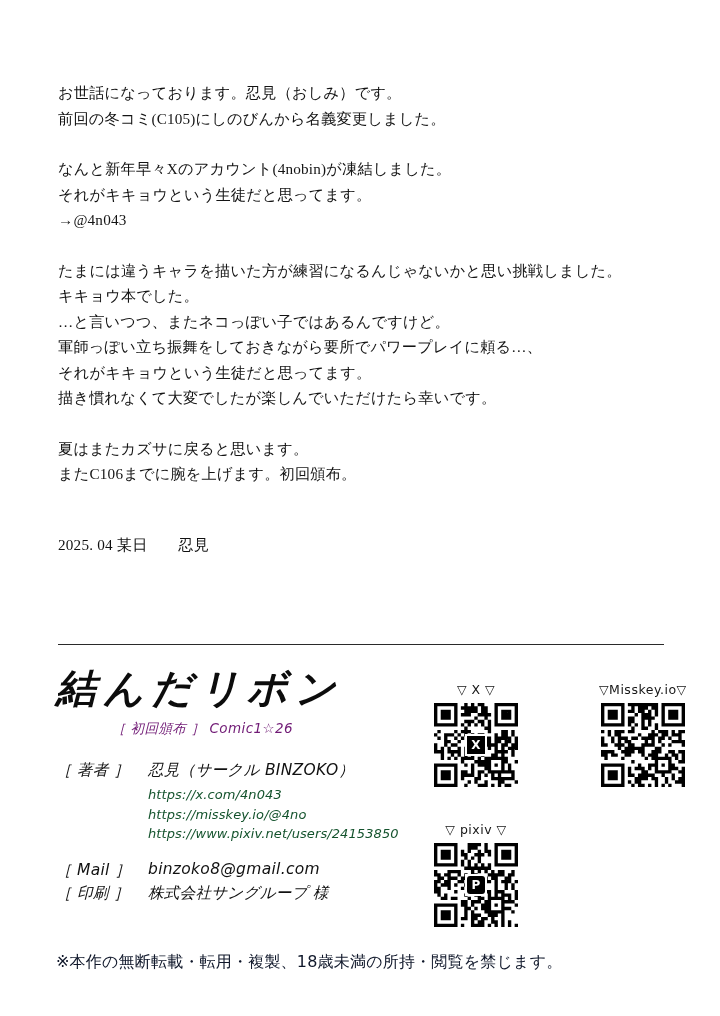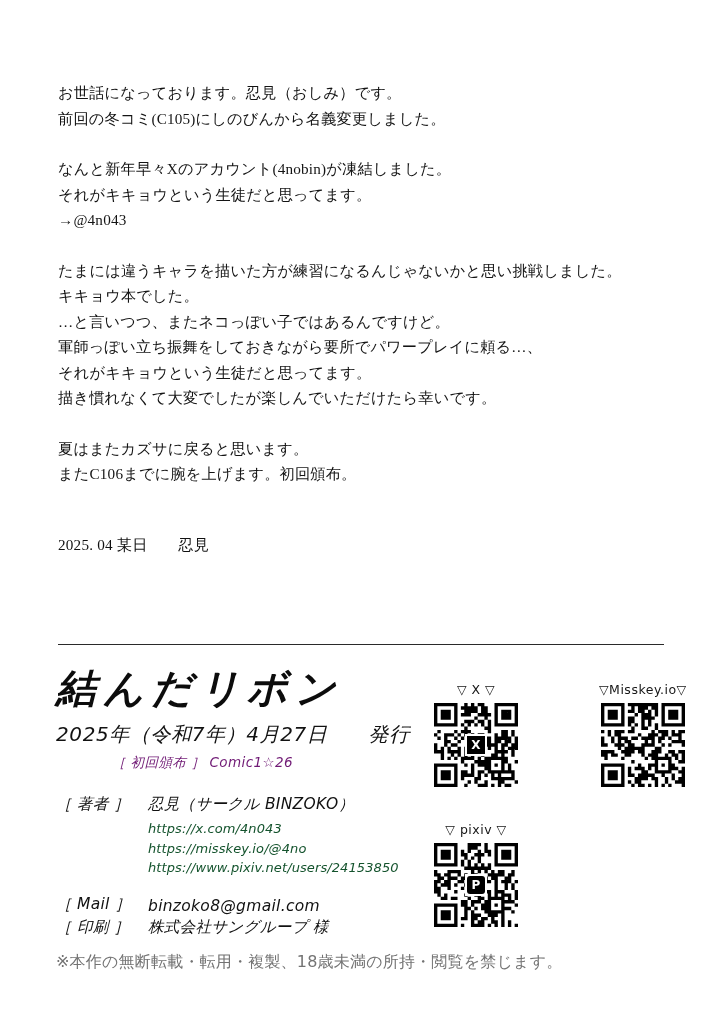--- a/index.html
+++ b/index.html
@@ -86,21 +86,21 @@
     letter-spacing: 0.4px;
     color: #701a75;
     white-space: pre;
   }
 
   .meta {
     margin-top: 22px;
   }
   .meta-row {
     display: flex;
-    align-items: flex-end;
+    align-items: flex-start;
     margin-bottom: 2px;
   }
   .meta-key {
     width: 92px;
     flex: 0 0 92px;
     font-size: 15.5px;
     letter-spacing: 0.3px;
     white-space: pre;
   }
   .meta-val {
@@ -125,21 +125,21 @@
     margin-top: 2px;
   }
 
   .notice {
     position: absolute;
     left: 56px;
     top: 952px;
     font-size: 16px;
     letter-spacing: 0.2px;
     white-space: pre;
-    color: #737373;
+    color: #0f172a;
   }
 
   
   .qr-block {
     position: absolute;
     text-align: center;
   }
   .qr-label {
     font-size: 12.5px;
     letter-spacing: 0.5px;
@@ -224,21 +224,20 @@
       <div class="aw-line">またC106までに腕を上げます。初回頒布。</div>
     </div>
 
     <div class="aw-sign">2025. 04 某日　　忍見</div>
   </div>
 
   <div class="divider"></div>
 
   <div class="colophon">
     <div class="book-title">結んだリボン</div>
-    <div class="pub-date">2025年（令和7年）4月27日　　発行</div>
     <div class="pub-sub">［ 初回頒布 ］ Comic1☆26</div>
 
     <div class="meta">
       <div class="meta-row">
         <div class="meta-key">［ 著者 ］</div>
         <div class="meta-val">忍見（サークル BINZOKO）</div>
       </div>
       <div class="links">
         <div class="link-line">https://x.com/4n043</div>
         <div class="link-line">https://misskey.io/@4no</div>

